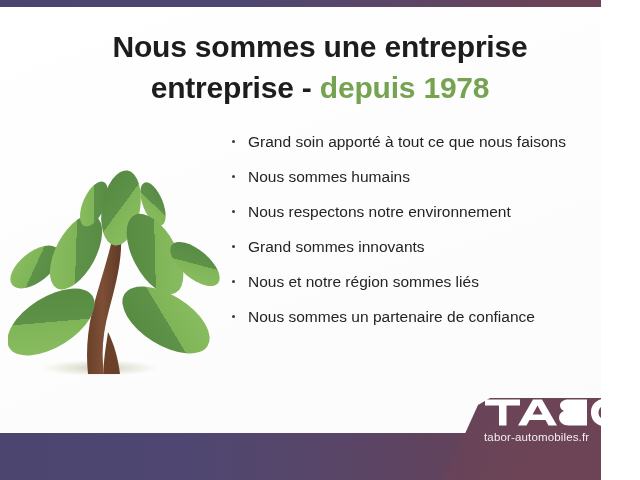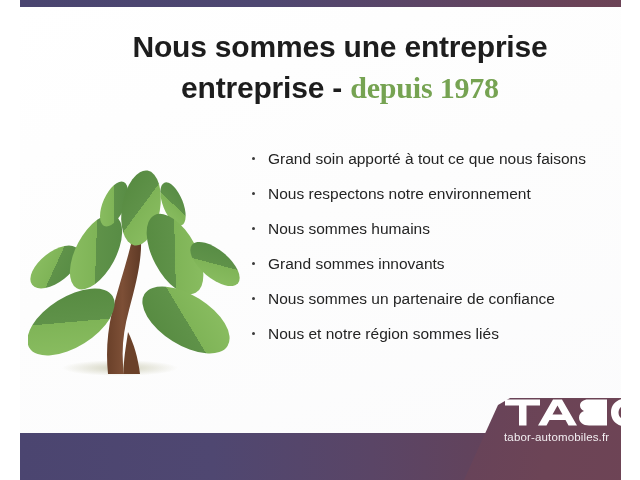--- a/index.html
+++ b/index.html
@@ -12,21 +12,20 @@
     font-family: "Liberation Sans", sans-serif;
     background: #ffffff;
     overflow: hidden;
   }
   #slide {
     position: relative;
     width: 601px;
     height: 480px;
     background: linear-gradient(160deg, #ffffff 0%, #fdfdfd 45%, #fbfbfc 100%);
     overflow: hidden;
-    margin-left: 20px;
   }
 
   
   .top-bar {
     position: absolute;
     left: 0;
     top: 0;
     width: 640px;
     height: 7px;
     background: linear-gradient(90deg, #4a4570 0%, #4e4771 38%, #5c4566 62%, #6b4357 88%, #6d4456 100%);
@@ -40,21 +39,20 @@
     width: 640px;
     text-align: center;
     font-size: 30px;
     font-weight: bold;
     line-height: 1.37;
     letter-spacing: -0.2px;
     color: #1d1d1d;
   }
   .headline .accent {
     color: #76a352;
-    font-family: Liberation Serif, serif;
   }
   .headline .l2 {
     display: block;
   }
 
   
   .tree-wrap {
     position: absolute;
     left: 8px;
     top: 142px;
@@ -64,21 +62,21 @@
   .tree-wrap svg {
     display: block;
     width: 212px;
     height: 248px;
   }
 
   
   .bullets {
     position: absolute;
     left: 230px;
-    top: 148px;
+    top: 131px;
     width: 400px;
     margin: 0;
     padding: 0;
     list-style: none;
   }
   .bullets li {
     position: relative;
     padding-left: 18px;
     margin: 0 0 13px 0;
     font-size: 15.5px;
@@ -196,25 +194,25 @@
 
       <ellipse cx="145" cy="62" rx="23" ry="10" transform="rotate(-112 145 62)" fill="url(#lfA)"></ellipse>
       <ellipse cx="147" cy="112" rx="44" ry="22" transform="rotate(-118 147 112)" fill="url(#lfB)"></ellipse>
       <ellipse cx="187" cy="122" rx="30" ry="14" transform="rotate(-140 187 122)" fill="url(#lfA)"></ellipse>
       <ellipse cx="158" cy="178" rx="49" ry="25" transform="rotate(-148 158 178)" fill="url(#lfB)"></ellipse>
     </svg>
   </div>
 
   <ul class="bullets">
     <li><span class="dot"></span><span>Grand soin apporté à tout ce que nous faisons</span></li>
+    <li><span class="dot"></span><span>Nous sommes humains</span></li>
     <li><span class="dot"></span><span>Nous respectons notre environnement</span></li>
-    <li><span class="dot"></span><span>Nous sommes humains</span></li>
     <li><span class="dot"></span><span>Grand sommes innovants</span></li>
+    <li><span class="dot"></span><span>Nous et notre région sommes liés</span></li>
     <li><span class="dot"></span><span>Nous sommes un partenaire de confiance</span></li>
-    <li><span class="dot"></span><span>Nous et notre région sommes liés</span></li>
   </ul>
 
   <div class="bottom-left-bar"></div>
   <div class="logo-panel"></div>
 
   <div class="logo-block">
     <svg class="logo-mark" viewBox="0 0 300 64" xmlns="http://www.w3.org/2000/svg">
       <g fill="#ffffff">
 
         <path d="M2 6 L72 6 L72 18 L45 18 L45 58 L30 58 L30 18 L2 18 Z"></path>

